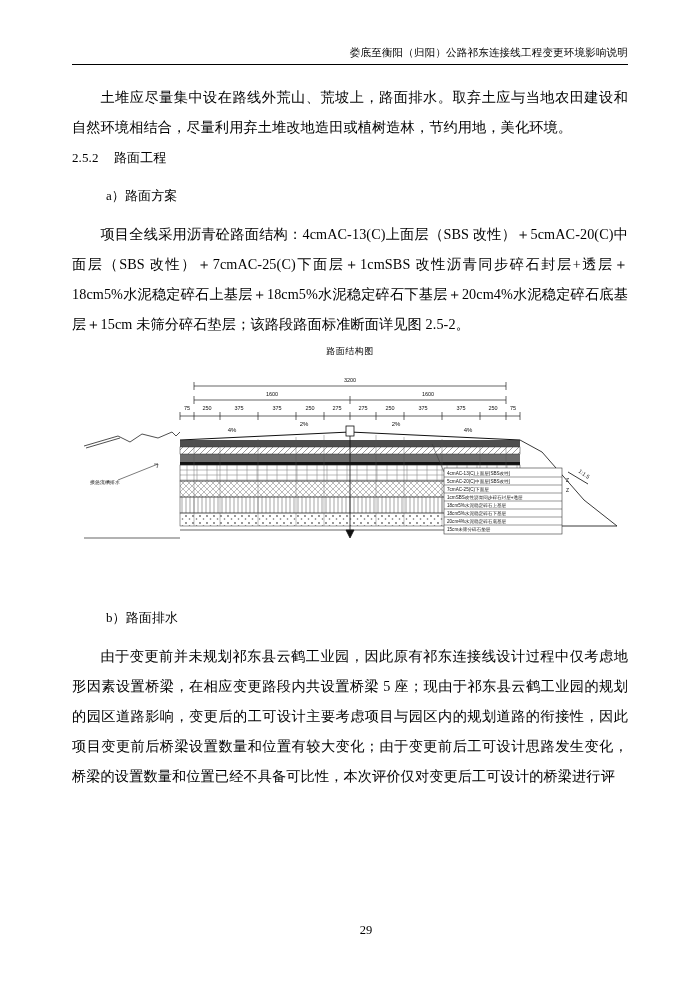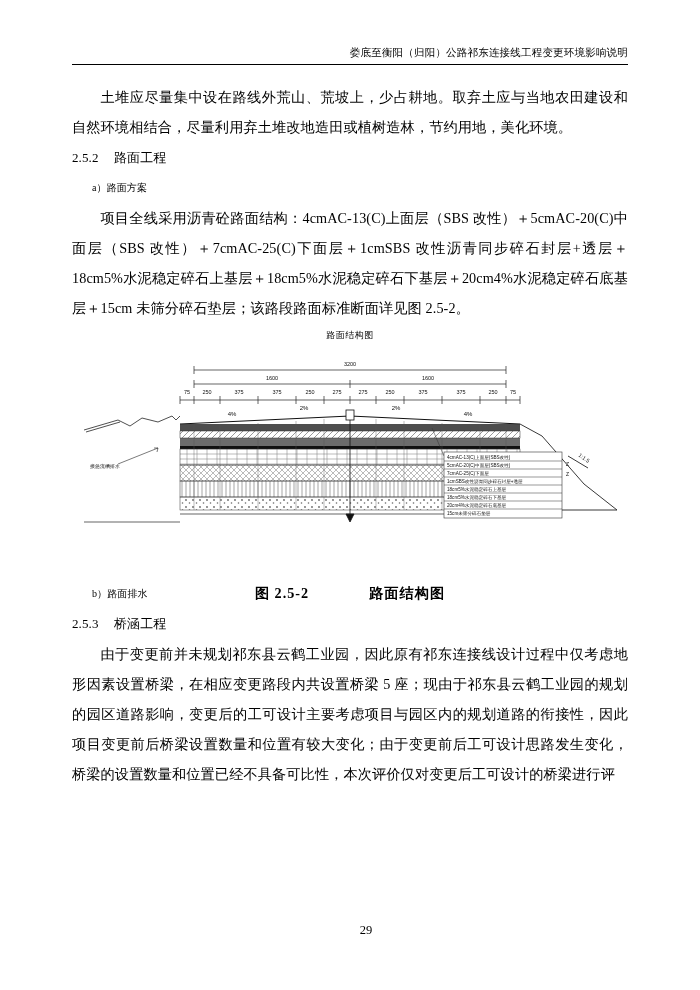--- a/index.html
+++ b/index.html
@@ -61,23 +61,23 @@
     line-height: 30px;
     margin: 0;
     letter-spacing: 0.1px;
   }
   .heading .num {
     display: inline-block;
     min-width: 42px;
   }
   .sub-item {
     text-indent: 2em;
-    font-size: 10px;
+    font-size: 13px;
     line-height: 30px;
-    margin: 0;
+    margin: 8px;
   }
   
   .figure {
     margin: 6px 0 0 0;
     position: relative;
     height: 250px;
   }
   .fig-title {
     text-align: center;
     font-size: 9px;
@@ -116,21 +116,21 @@
 </head>
 <body>
 
 <div class="page">
 
   <div class="header">娄底至衡阳（归阳）公路祁东连接线工程变更环境影响说明</div>
   <div class="header-rule"></div>
 
   <div class="content">
 
-    <p class="indent">土堆应尽量集中设在路线外荒山、荒坡上，少占耕地。取弃土应与当地农田建设和自然环境相结合，尽量利用弃土堆改地造田或植树造林，节约用地，美化环境。</p>
+    <p class="indent">土堆应尽量集中设在路线外荒山、荒坡上，路面排水。取弃土应与当地农田建设和自然环境相结合，尽量利用弃土堆改地造田或植树造林，节约用地，美化环境。</p>
 
     <div class="heading">
       <span class="num">2.5.2</span><span>路面工程</span>
     </div>
 
     <p class="sub-item">a）路面方案</p>
 
     <p class="indent">项目全线采用沥青砼路面结构：4cmAC-13(C)上面层（SBS 改性）＋5cmAC-20(C)中面层（SBS 改性）＋7cmAC-25(C)下面层＋1cmSBS 改性沥青同步碎石封层+透层＋18cm5%水泥稳定碎石上基层＋18cm5%水泥稳定碎石下基层＋20cm4%水泥稳定碎石底基层＋15cm 未筛分碎石垫层；该路段路面标准断面详见图 2.5-2。</p>
 
     <div class="figure">
@@ -296,31 +296,25 @@
               <line x1="372" y1="157" x2="490" y2="157"></line>
               <line x1="372" y1="165" x2="490" y2="165"></line>
             </g>
           </g>
           <g font-family="Liberation Sans, sans-serif" font-size="5" fill="#111">
             <text x="494" y="122">Z</text>
             <text x="494" y="132">Z</text>
           </g>
         </svg>
       </div>
-      <div class="fig-caption">
-        <span>图 2.5-2</span><span class="gap"></span><span>路面结构图</span>
-      </div>
     </div>
 
     <p class="sub-item">b）路面排水</p>
 
 
-    <div class="heading">
-      <span class="num">2.5.3</span><span>桥涵工程</span>
-    </div>
 
 
     <p class="indent">由于变更前并未规划祁东县云鹤工业园，因此原有祁东连接线设计过程中仅考虑地形因素设置桥梁，在相应变更路段内共设置桥梁 5 座；现由于祁东县云鹤工业园的规划的园区道路影响，变更后的工可设计主要考虑项目与园区内的规划道路的衔接性，因此项目变更前后桥梁设置数量和位置有较大变化；由于变更前后工可设计思路发生变化，桥梁的设置数量和位置已经不具备可比性，本次评价仅对变更后工可设计的桥梁进行评</p>
 
   </div>
 
   <div class="pagenum">29</div>
 </div>
 
 </body></html>

